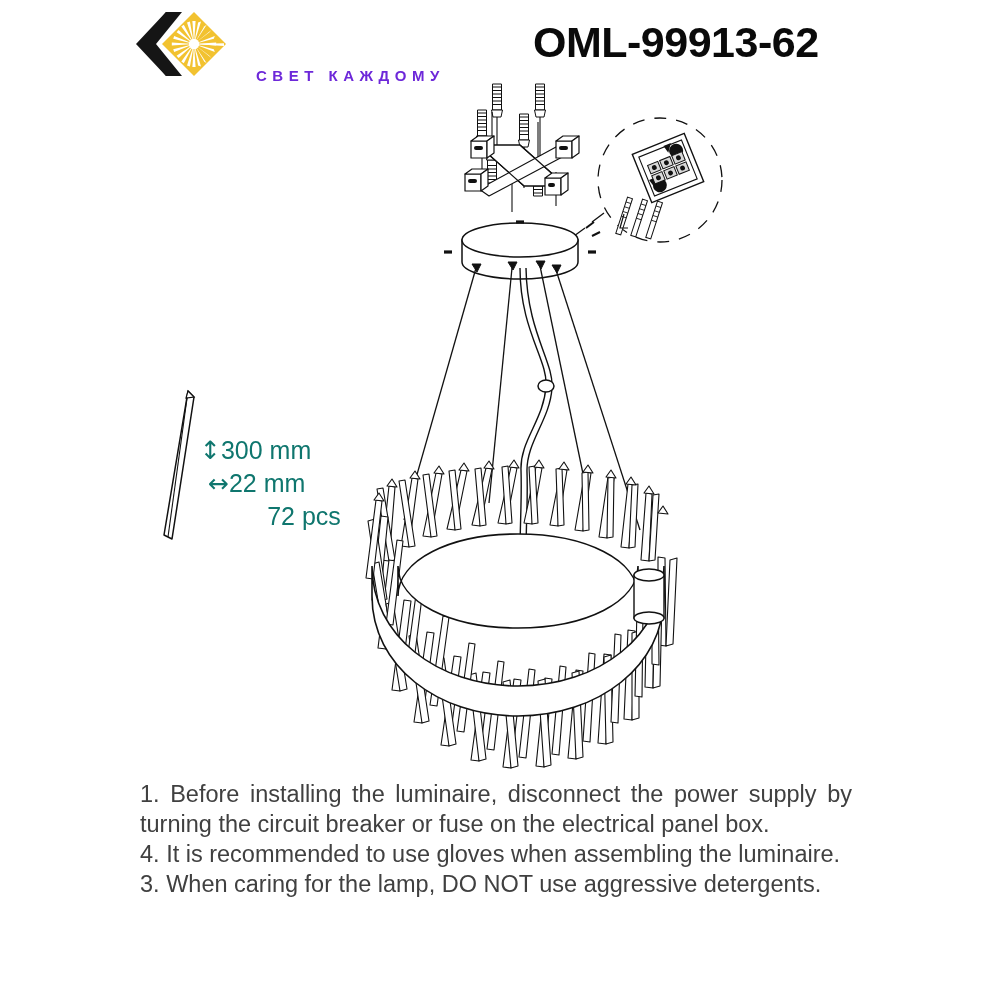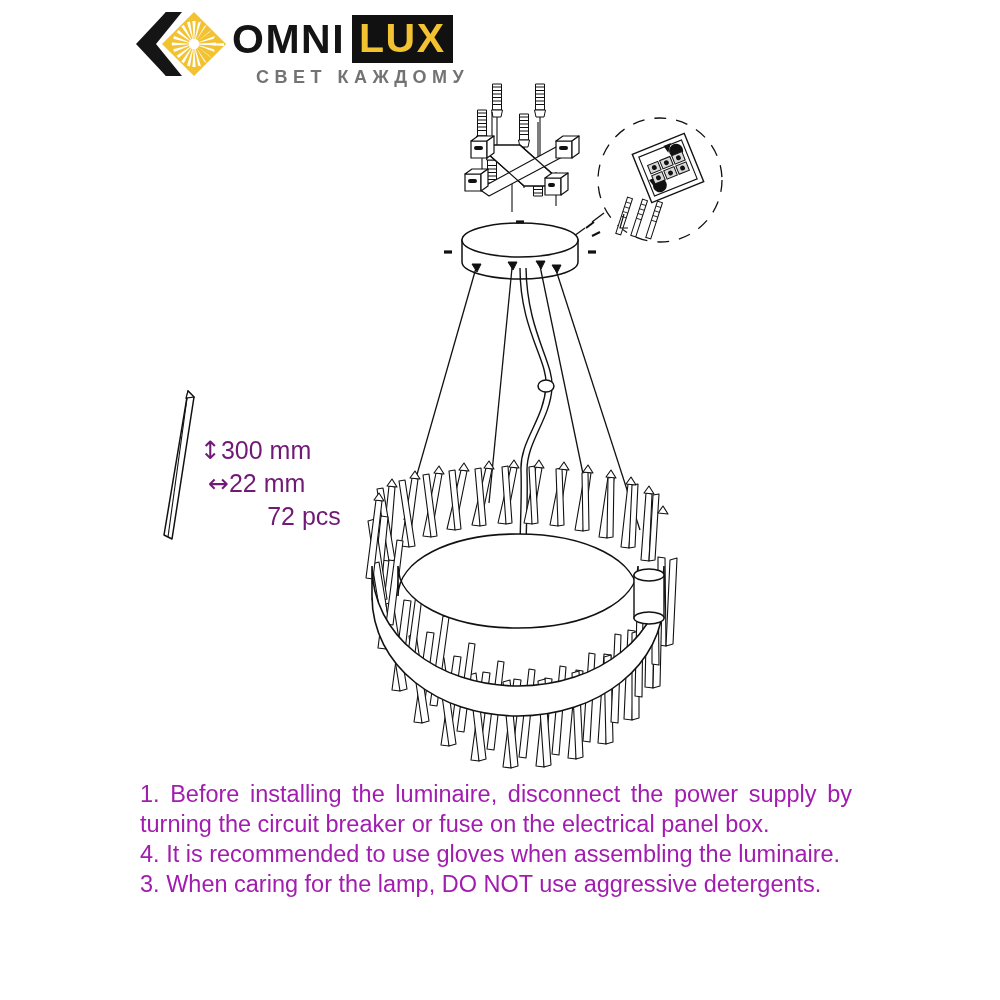--- a/index.html
+++ b/index.html
@@ -63,24 +63,24 @@
     font-size: 41px;
     font-weight: bold;
     letter-spacing: 1.5px;
     color: #F2C230;
     line-height: 1;
   }
   #tagline {
     position: absolute;
     left: 120px;
     top: 57px;
-    font-size: 18px;
+    font-size: 15px;
     font-weight: bold;
     letter-spacing: 5.5px;
-    color: #737373;
+    color: #6d28d9;
     white-space: nowrap;
   }
   #product-code {
     position: absolute;
     left: 533px;
     top: 18px;
     font-size: 43px;
     font-weight: bold;
     letter-spacing: -0.5px;
     color: #0a0a0a;
@@ -96,40 +96,40 @@
     height: 1000px;
   }
 
   
   #part-spec {
     position: absolute;
     left: 198px;
     top: 434px;
     width: 190px;
     font-size: 25px;
-    color: #701a75;
+    color: #0f766e;
     line-height: 1.28;
   }
   #part-spec .spec-row {
     white-space: nowrap;
   }
   #part-spec .spec-len { padding-left: 2px; }
   #part-spec .spec-wid { padding-left: 2px; margin-left: 8px; }
   #part-spec .spec-qty { padding-left: 22px; text-align: center; }
   .gl { font-family: "DejaVu Sans", sans-serif; }
 
   
   #instructions {
     position: absolute;
     left: 140px;
     top: 779px;
     width: 712px;
     font-size: 23.5px;
     line-height: 1.28;
-    color: #a21caf;
+    color: #404040;
     text-align: justify;
   }
   #instructions p {
     margin: 0;
   }
 </style>
 </head>
 <body>
 
 <div id="header">
@@ -163,30 +163,25 @@
         <polygon points="58,34 80.2,35.6 80.2,32.4"></polygon>
         <polygon points="58,34 77.8,28.8 78.8,26"></polygon>
         <polygon points="58,34 73.4,22.2 75.4,19.9"></polygon>
         <polygon points="58,34 68.2,16.5 70.7,14.8"></polygon>
         <polygon points="58,34 62.1,12.6 65,11.6"></polygon>
       </g>
 
       <polygon points="58,34 88,33.2 88,36" fill="#ffffff"></polygon>
     </svg>
 
-    <div id="wordmark">
-      <span class="wm-omni">OMNI</span>
-      <span class="wm-lux-box">
-        <span class="wm-lux">LUX</span>
-      </span>
-    </div>
 
     <div id="tagline">СВЕТ КАЖДОМУ</div>
   </div>
 
+  <div id="product-code">OML-99913-62</div>
 </div>
 
 <svg id="drawing" viewBox="0 0 1000 1000">
   <defs>
     <g id="plug-screw">
 
       <rect x="-4.5" y="0" width="9" height="26" fill="#fff" stroke="#111" stroke-width="1"></rect>
       <line x1="-4.5" y1="3" x2="4.5" y2="3" stroke="#111" stroke-width="1"></line>
       <line x1="-4.5" y1="6.5" x2="4.5" y2="6.5" stroke="#111" stroke-width="1"></line>
       <line x1="-4.5" y1="10" x2="4.5" y2="10" stroke="#111" stroke-width="1"></line>

